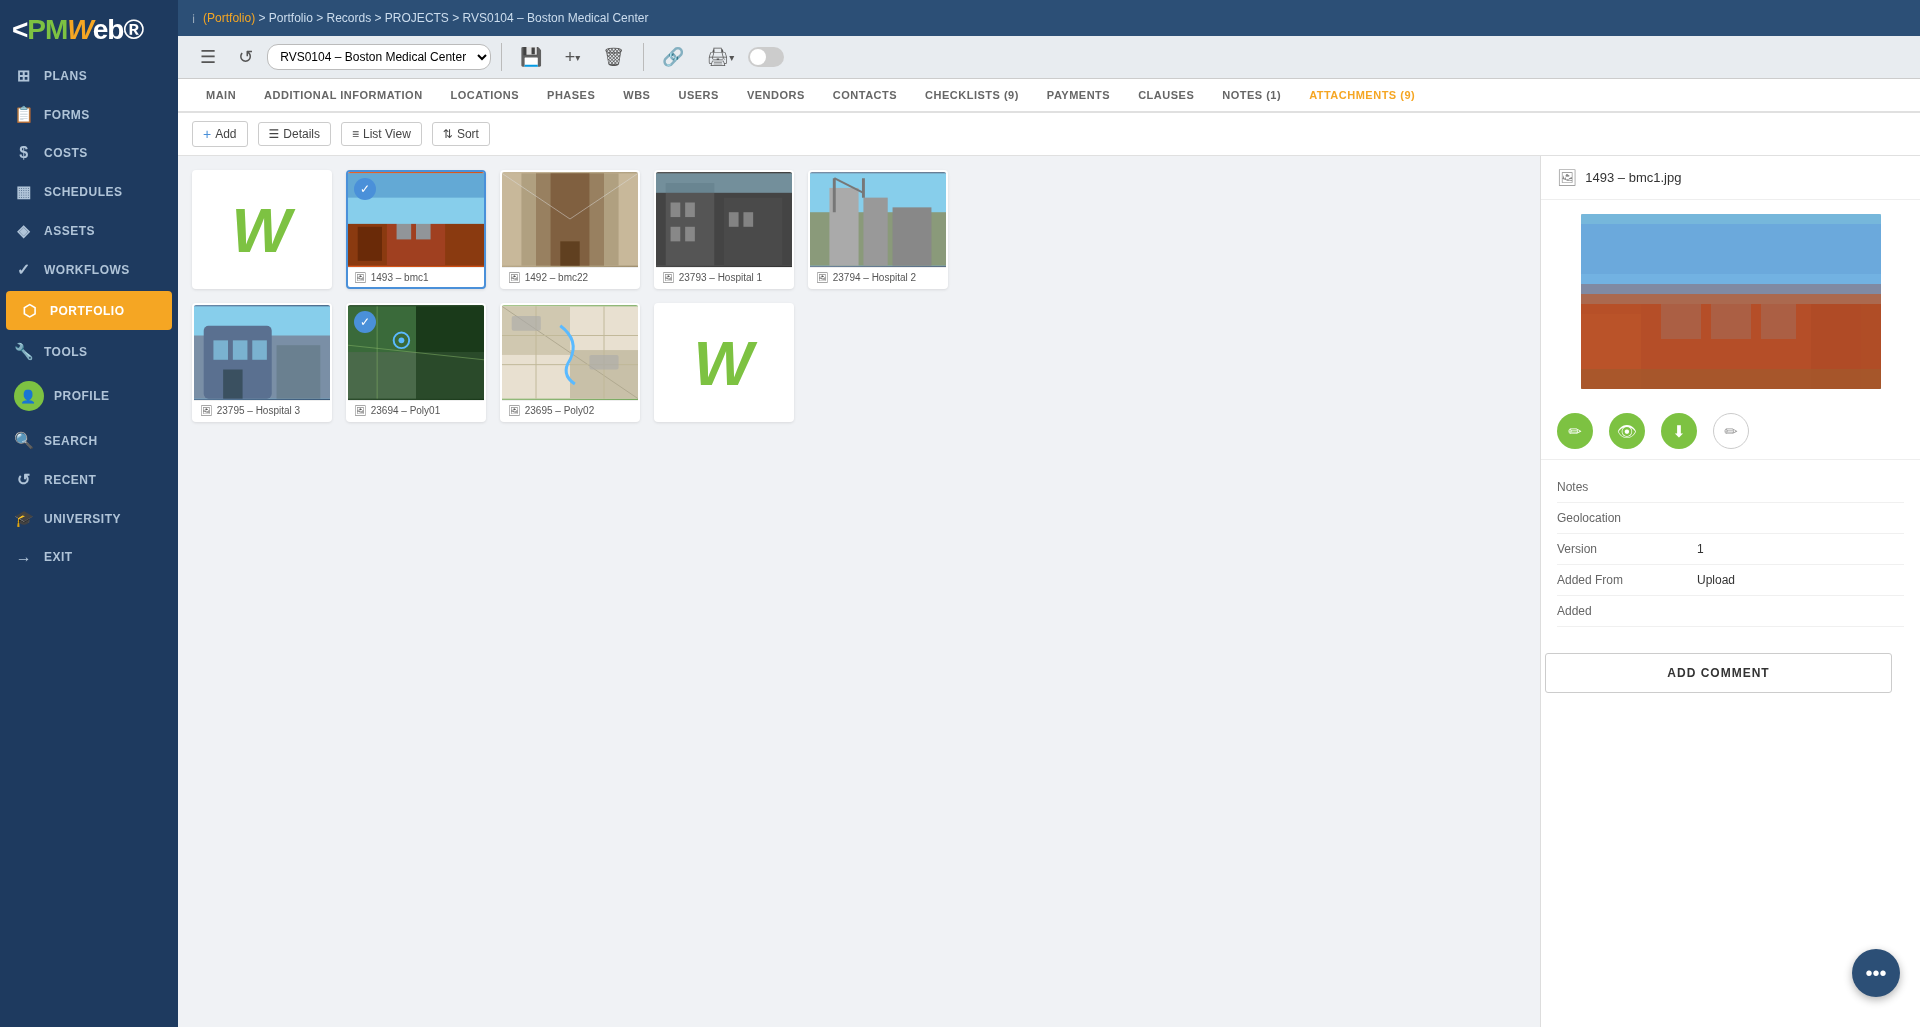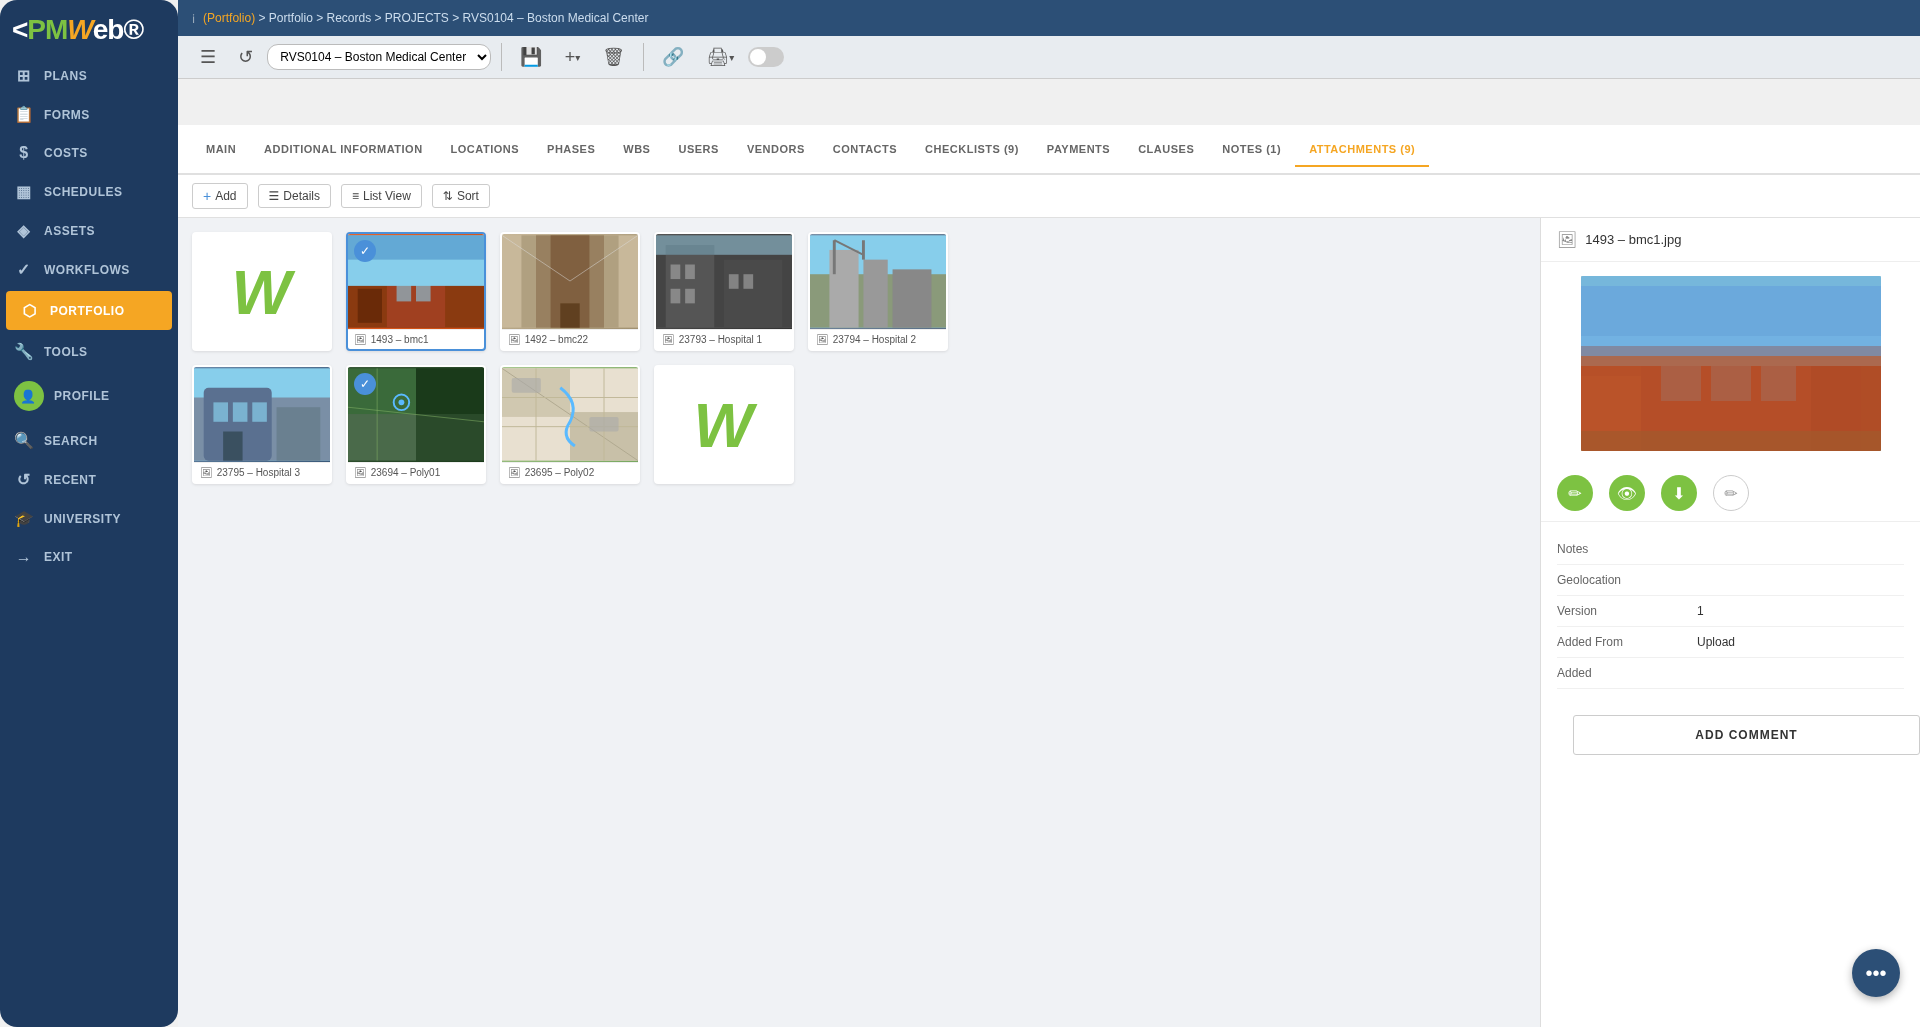--- a/index.html
+++ b/index.html
@@ -7,21 +7,20 @@
 
     
     .sidebar {
       width: 178px;
       background: #1e3a5f;
       display: flex;
       flex-direction: column;
       flex-shrink: 0;
       height: 100%;
       overflow-y: auto;
-      border-radius: 17px;
     }
     .sidebar-logo {
       padding: 14px 12px 10px;
       display: flex;
       align-items: center;
     }
     .sidebar-item {
       display: flex;
       align-items: center;
       padding: 10px 14px;
@@ -96,23 +95,22 @@
       content: ''; position: absolute; left: 2px; top: 2px;
       width: 16px; height: 16px; background: white; border-radius: 50%;
     }
 
     
     .tabs {
       background: white;
       display: flex;
       align-items: center;
       border-bottom: 2px solid #e0e0e0;
-      padding: 8px 14px;
+      padding: 0 14px;
       overflow-x: auto;
-      margin-top: 46px;
     }
     .tab {
       padding: 10px 14px;
       font-size: 11px;
       font-weight: 600;
       letter-spacing: 0.5px;
       color: #666;
       cursor: pointer;
       white-space: nowrap;
       border-bottom: 2px solid transparent;
@@ -265,21 +263,21 @@
     .detail-field-label.required::after { content: '*'; color: red; margin-left: 2px; }
     .detail-field-value { color: #333; font-weight: 500; }
     .toggle-sm {
       width: 32px; height: 18px; background: #ccc; border-radius: 9px; position: relative;
     }
     .toggle-sm::after {
       content: ''; position: absolute; left: 2px; top: 2px;
       width: 14px; height: 14px; background: white; border-radius: 50%;
     }
     .add-comment-btn {
-      margin: 14px 32px;
+      margin: 14px 4px;
       padding: 12px;
       border: 1px solid #ccc;
       border-radius: 3px;
       background: white;
       cursor: pointer;
       font-size: 12px;
       font-weight: 600;
       letter-spacing: 1px;
       color: #333;
       text-align: center;

